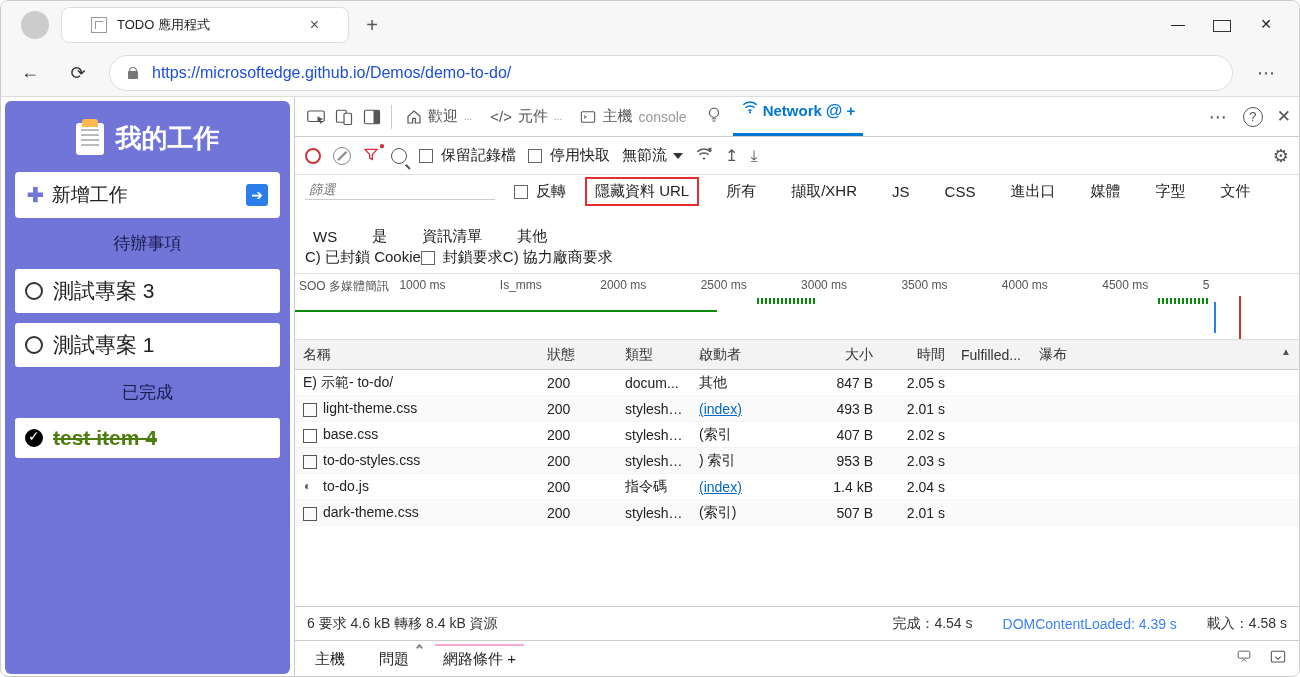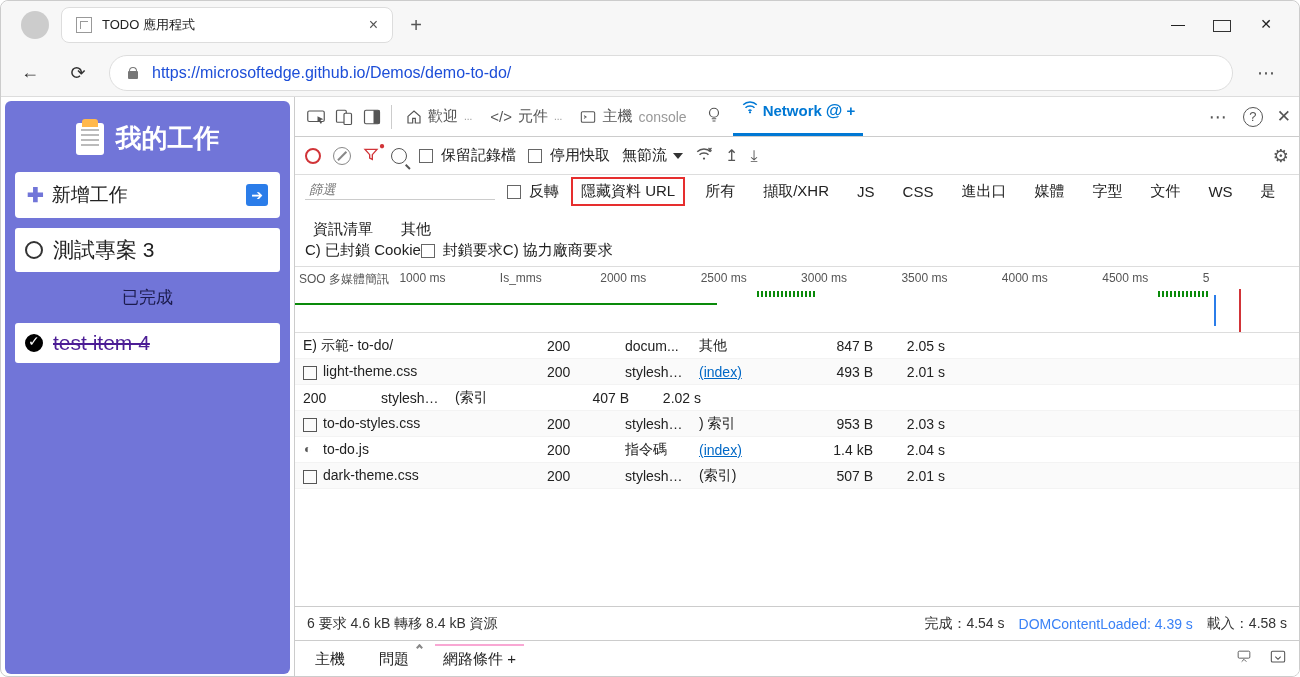--- a/index.html
+++ b/index.html
@@ -2,21 +2,21 @@
 <html><head>
 <meta charset="utf-8">
 <style>
   * { box-sizing: border-box; margin: 0; padding: 0; }
   body { font-family: "Segoe UI", Arial, sans-serif; font-size: 13px; color: #222; background: #fff; width: 1300px; height: 677px; overflow: hidden; border: 1px solid #ccc; border-radius: 8px; }
   
   
   .titlebar { height: 48px; display: flex; align-items: center; padding: 0 8px; background: #f7f7f7; border-radius: 8px 8px 0 0; }
   .avatar { width: 28px; height: 28px; background: #ccc; border-radius: 50%; margin: 0 12px; }
   .tabs { display: flex; align-items: center; gap: 8px; flex: 1; }
-  .tab { display: flex; align-items: center; gap: 10px; background: #fff; border: 1px solid #ddd; border-radius: 8px; padding: 6px 14px; height: 36px; width: 332px; position: relative; }
+  .tab { display: flex; align-items: center; gap: 10px; background: #fff; border: 1px solid #ddd; border-radius: 8px; padding: 6px 29px; height: 36px; width: 288px; position: relative; }
   .tab .favicon { width: 16px; height: 16px; background: linear-gradient(#fff,#fff); border: 1px solid #999; position: relative; }
   .tab .favicon::after { content:""; position:absolute; left:3px; right:3px; top:3px; bottom:3px; border-left:1px solid #999; border-top:1px solid #999;}
   .tab .close { margin-left: auto; font-size: 16px; color: #555; }
   .newtab { width: 30px; height: 30px; display:flex; align-items:center; justify-content:center; font-size: 20px; color:#555; }
   .winctrls { display:flex; gap: 26px; font-size:14px; margin: 0 16px; color:#222;}
   .winctrls span { width: 18px; text-align: center; }
   .win-min::before { content:"—"; }
   .win-max { width:12px; height:12px; border:1px solid #333; display:inline-block; margin-top:4px;}
   .win-close::before { content:"✕"; }
 
@@ -40,21 +40,21 @@
   .clipboard-icon::after { content:""; position:absolute; left:5px; top:6px; right:5px; height:2px; background:#bbb; box-shadow: 0 5px 0 #bbb, 0 10px 0 #bbb, 0 15px 0 #bbb;}
   .todo-add { background:#fff; border-radius:4px; padding:10px 12px; display:flex; align-items:center; gap:8px; justify-content:space-between; font-size:19px;}
   .todo-add .left { display:flex; align-items:center; gap:8px;}
   .plus { color:#7175d8; font-weight:bold; font-size:20px;}
   .arrow-btn { width:22px; height:22px; background:#2b7de9; border-radius:3px; color:#fff; display:flex; align-items:center; justify-content:center; font-size:14px;}
   .section-label { text-align:center; font-size:17px; color:#1b1b4d; padding:4px 0; }
   .todo-item { background:#fff; border-radius:3px; padding:8px 10px; display:flex; align-items:center; gap:10px; font-size:21px;text-align:right;}
   .circle { width:18px; height:18px; border:2px solid #333; border-radius:50%;}
   .circle.done { background:#000; border-color:#000; position:relative;}
   .circle.done::after { content:"✓"; color:#fff; position:absolute; left:1px; top:-3px; font-size:14px;}
-  .strike { text-decoration: line-through; color:#4c1d95;}
+  .strike { text-decoration: line-through; color:#4d7c0f;font-weight:bold;}
   
   
   .devtools { flex:1; display:flex; flex-direction:column; border-left:1px solid #ccc; background:#fff; min-width:0;}
   .dt-tabs { height:40px; display:flex; align-items:center; padding:0 8px; border-bottom:1px solid #ccc; gap:2px; font-size:15px;}
   .dt-tabs .ico { width:26px; height:26px; display:flex; align-items:center; justify-content:center; color:#555; border-radius:3px;}
   .dt-tabs .sep { width:1px; height:24px; background:#ccc; margin:0 4px;}
   .dt-tab { display:flex; align-items:center; gap:6px; padding:0 8px; height:38px; color:#555; white-space:nowrap;}
   .dt-tab.active { color:#0078d4; border-bottom:3px solid #0078d4; margin-bottom:-1px; font-weight:600;}
   .bulb { color:#555; }
   .network-title { display:flex; align-items:baseline; gap:4px;}
@@ -70,21 +70,21 @@
   .funnel { position:relative; color:#555; }
   .funnel::after { content:"●"; position:absolute; right:-6px; top:-6px; color:#d13438; font-size:10px;}
   .search-ico { width:16px; height:16px; border:1.5px solid #555; border-radius:50%; position:relative;}
   .search-ico::after { content:""; position:absolute; right:-5px; bottom:-5px; width:6px; height:1.5px; background:#555; transform:rotate(45deg);}
   .chk { width:14px; height:14px; border:1px solid #666; display:inline-block; vertical-align:middle; margin-right:4px;}
   .throttle { display:flex; align-items:center; gap:6px;}
   .caret-down { border-left:5px solid transparent; border-right:5px solid transparent; border-top:6px solid #333; display:inline-block;}
   .uparrow, .downarrow { font-size:16px; color:#555;}
   .gear { margin-left:auto; font-size:18px; color:#555;}
   
-  .dt-filters { display:flex; align-items:center; padding:2px 10px 0; gap:12px; font-size:15px; flex-wrap:wrap; min-height:34px;}
+  .dt-filters { display:flex; align-items:center; padding:2px 10px 0; gap:19px; font-size:15px; flex-wrap:wrap; min-height:34px;}
   .filter-input { font-style: italic; color:#888; width:190px; padding:2px 4px; border:none; outline:none; border-bottom:1px solid #ccc; margin-bottom:4px;}
   .filter-pill { padding:2px 8px; white-space:nowrap;}
   .redbox { border:2.5px solid #e62e2e; padding:3px 8px; }
   .dt-filters2 { display:flex; align-items:center; padding:0 10px 6px; font-size:15px; border-bottom:1px solid #ddd;}
   .filter-label { display:flex; align-items:center; gap:4px;}
   
   .timeline { height:66px; border-bottom:1px solid #ddd; position:relative; padding-top:4px;}
   .ticks { display:flex; font-size:12px; color:#555; }
   .ticks div { flex:1; text-align:left; padding-left:4px; position:relative;}
   .tl-body { position:absolute; left:0; right:0; top:22px; bottom:0; background:#fff;}
@@ -108,21 +108,21 @@
   .tbody { flex:1; overflow:auto; background:#fff;}
   .row { display:flex; height:26px; align-items:center; font-size:14px; border-bottom:1px solid #f3f3f3;}
   .row:nth-child(even){ background:#fafafa;}
   .link { color:#0068c6; text-decoration:underline;}
   .file-icon { width:14px; height:14px; display:inline-block; border:1px solid #777; position:relative; margin-right:6px; vertical-align:middle;}
   .file-icon.css { border-color:#555;}
   .file-icon.js::after { content:"◐"; position:absolute; left:1px; top:-2px; font-size:12px; color:#555; border:none;}
   .file-icon.js { border:none;}
   .wf-bar { position:absolute; height:14px; top:50%; transform:translateY(-50%); background:#1aab40; border-right:3px solid #2b7de9;}
   
-  .summary { height:34px; border-top:1px solid #ccc; display:flex; align-items:center; padding:0 12px; gap:14px; font-size:14px; color:#333;}
+  .summary { height:34px; border-top:1px solid #ccc; display:flex; align-items:center; padding:0 12px; gap:30px; font-size:14px; color:#333;}
   .summary .dcl { color:#3b82f6;}
   
   .drawer { height:38px; border-top:1px solid #ccc; display:flex; align-items:center; padding:0 12px; gap:18px; font-size:15px;}
   .drawer .dtab { padding:4px 8px;}
   .drawer .dtab.active { border-top:2px solid #f9a8d4; margin-top:-2px; padding-top:4px;}
   .drawer .right-icons { margin-left:auto; display:flex; gap:16px; color:#555; font-size:16px;}
   .underdot { position:relative;}
   .underdot::after { content:""; position:absolute; right:-6px; top:-2px; border-top:3px solid #888; border-left:3px solid #888; width:4px; height:4px; transform:rotate(45deg) scale(0.7);}
   
   svg.tdev { width:18px; height:14px; }
@@ -165,23 +165,28 @@
       <span class="clipboard-icon"></span>
       <span>我的工作</span>
     </div>
     <div class="todo-add">
       <span class="left">
         <span class="plus">✚</span>
         <span>新增工作</span>
       </span>
       <span class="arrow-btn">➔</span>
     </div>
+    <div class="section-label">待辦事項</div>
     <div class="todo-item">
       <span class="circle"></span>
       <span>測試專案 3</span>
+    </div>
+    <div class="todo-item">
+      <span class="circle"></span>
+      <span>測試專案 1</span>
     </div>
     <div class="section-label">已完成</div>
     <div class="todo-item">
       <span class="circle done"></span>
       <span class="strike">test item 4</span>
     </div>
   </div>
 
   <div class="devtools">
 
@@ -328,20 +333,30 @@
         </div>
       <div class="tl-body">
         <div class="tl-line" style="left:0; width:42%; top:14px;"></div>
         <div class="tl-greenmarks" style="left:46%; width:6%;"></div>
         <div class="tl-greenmarks" style="left:86%; width:5%;"></div>
         <div class="tl-hatch" style="left:91.5%;"></div>
         <div class="tl-red" style="left:94%;"></div>
       </div>
     </div>
 
+    <div class="table-head">
+      <div class="col-name">名稱</div>
+      <div class="col-status">狀態</div>
+      <div class="col-type">類型</div>
+      <div class="col-init">啟動者</div>
+      <div class="col-size">大小</div>
+      <div class="col-time">時間</div>
+      <div class="col-ful">Fulfilled...</div>
+      <div class="col-wf"><span>瀑布</span><span class="sort-tri">▲</span></div>
+    </div>
     <div class="tbody" id="tbody">
         <div class="row">
     <div class="col-name">E) 示範- to-do/</div>
     <div class="col-status">200</div>
     <div class="col-type">docum...</div>
     <div class="col-init">其他</div>
     <div class="col-size">847 B</div>
     <div class="col-time">2.05 s</div>
     <div class="col-ful"></div>
     <div class="col-wf">
@@ -354,20 +369,21 @@
     <div class="col-type">styleshe...</div>
     <div class="col-init"><span class="link">(index)</span></div>
     <div class="col-size">493 B</div>
     <div class="col-time">2.01 s</div>
     <div class="col-ful"></div>
     <div class="col-wf">
             <div class="wf-bar" style="left:50%; width:45%;"></div>
           </div>
         </div>
         <div class="row">
+    <div class="col-name"><span class="file-icon css"></span>base.css</div>
     <div class="col-status">200</div>
     <div class="col-type">styleshe...</div>
     <div class="col-init">(索引</div>
     <div class="col-size">407 B</div>
     <div class="col-time">2.02 s</div>
     <div class="col-ful"></div>
     <div class="col-wf">
             <div class="wf-bar" style="left:50%; width:46%;"></div>
           </div>
         </div>

